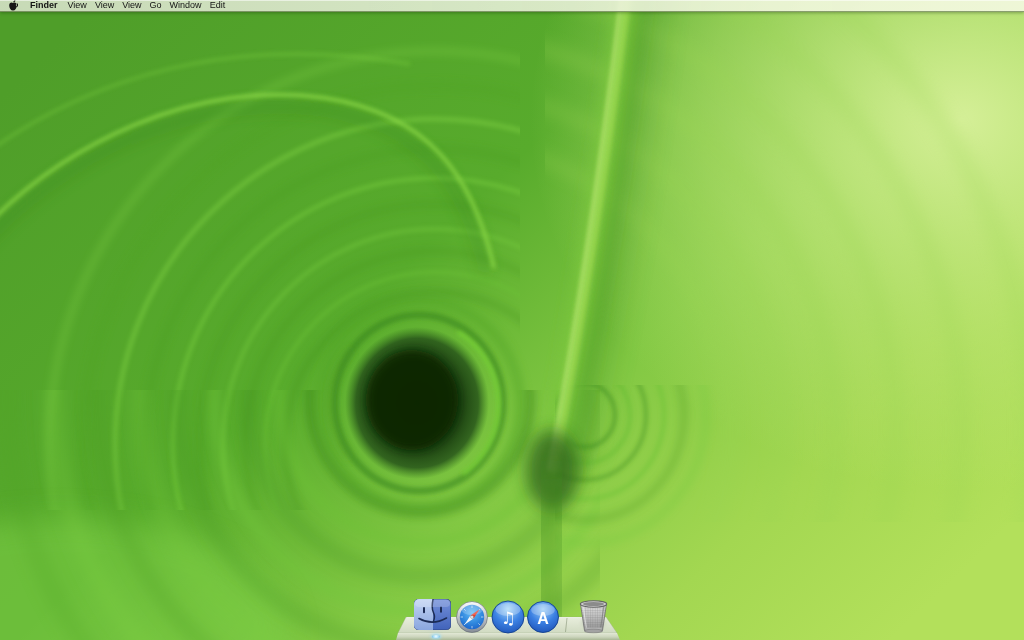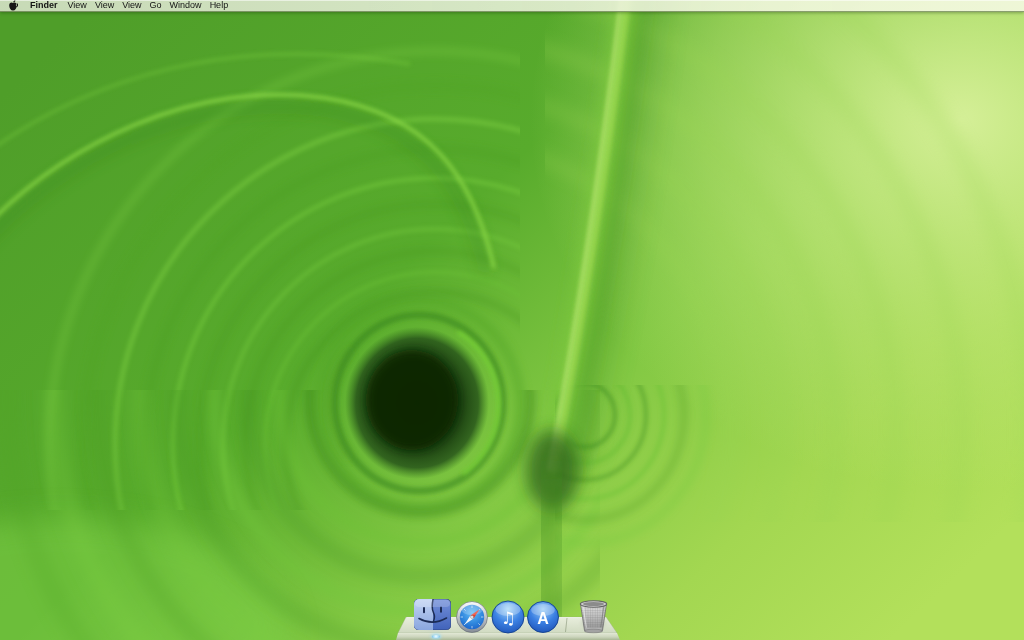--- a/index.html
+++ b/index.html
@@ -159,21 +159,21 @@
            M97 55 m-16 0 a16 16 0 1 0 32 0 a16 16 0 1 0 -32 0 Z
            M52 24 C 54 10, 66 3, 77 5 C 75 17, 64 26, 52 24 Z"></path>
     </svg>
   </div>
   <span class="menu-item active">Finder</span>
   <span class="menu-item">View</span>
   <span class="menu-item">View</span>
   <span class="menu-item">View</span>
   <span class="menu-item">Go</span>
   <span class="menu-item">Window</span>
-  <span class="menu-item">Help</span>
+  <span class="menu-item">Edit</span>
 </div>
 
 <div class="dock">
 
   <svg class="shelf" width="224" height="42" viewBox="0 0 224 42">
     <defs>
       <linearGradient id="shTop" x1="0" y1="0" x2="0" y2="1">
         <stop offset="0" stop-color="#e9eedd"></stop>
           <stop offset="1" stop-color="#d0dac1"></stop>
       </linearGradient>

